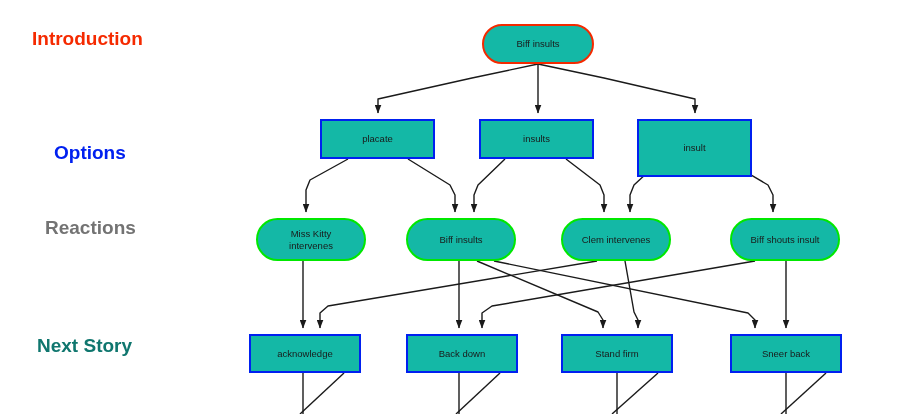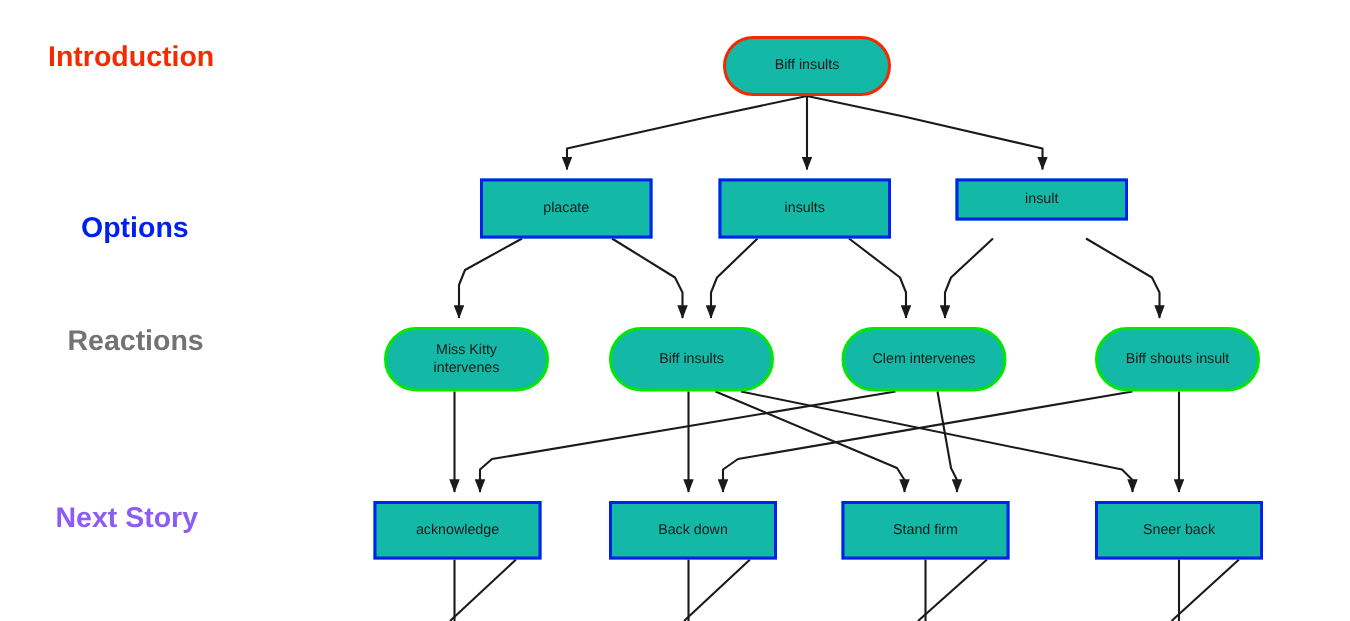--- a/index.html
+++ b/index.html
@@ -100,33 +100,33 @@
         <polyline points="658,373 612,414" fill="none" stroke="#1a1a1a" stroke-width="1.4" stroke-linejoin="round"></polyline>
         <polyline points="786,373 786,414" fill="none" stroke="#1a1a1a" stroke-width="1.4" stroke-linejoin="round"></polyline>
         <polyline points="826,373 781,414" fill="none" stroke="#1a1a1a" stroke-width="1.4" stroke-linejoin="round"></polyline>
       </g>
   </svg>
 
   <div id="labels-layer">
       <div class="row-label" style="left: 32px; top: 28px; color: rgb(245, 42, 0);">Introduction</div>
       <div class="row-label" style="left: 54px; top: 115px; color: rgb(0, 32, 240); margin-top: 27px;">Options</div>
       <div class="row-label" style="left: 45px; top: 217px; color: #737373;">Reactions</div>
-      <div class="row-label" style="left: 37px; top: 335px; color: #8b5cf6;">Next Story</div>
+      <div class="row-label" style="left: 37px; top: 335px; color: #0f766e;">Next Story</div>
     </div>
   <div id="nodes-layer">
       <div class="node node-round-red" style="left: 482px; top: 24px; width: 112px; height: 40px;">
         <span class="node-label">Biff insults</span>
       </div>
       <div class="node node-rect" style="left: 320px; top: 119px; width: 115px; height: 40px;">
         <span class="node-label">placate</span>
       </div>
       <div class="node node-rect" style="left: 479px; top: 119px; width: 115px; height: 40px;">
         <span class="node-label">insults</span>
       </div>
-      <div class="node node-rect" style="left: 637px; top: 119px; width: 115px; height: 28px;">
+      <div class="node node-rect" style="left: 637px; top: 119px; width: 115px; height: 58px;">
         <span class="node-label">insult</span>
       </div>
       <div class="node node-round-green" style="left: 256px; top: 218px; width: 110px; height: 43px;">
         <span class="node-label">Miss Kitty
 intervenes</span>
       </div>
       <div class="node node-round-green" style="left: 406px; top: 218px; width: 110px; height: 43px;">
         <span class="node-label">Biff insults</span>
       </div>
       <div class="node node-round-green" style="left: 561px; top: 218px; width: 110px; height: 43px;">

